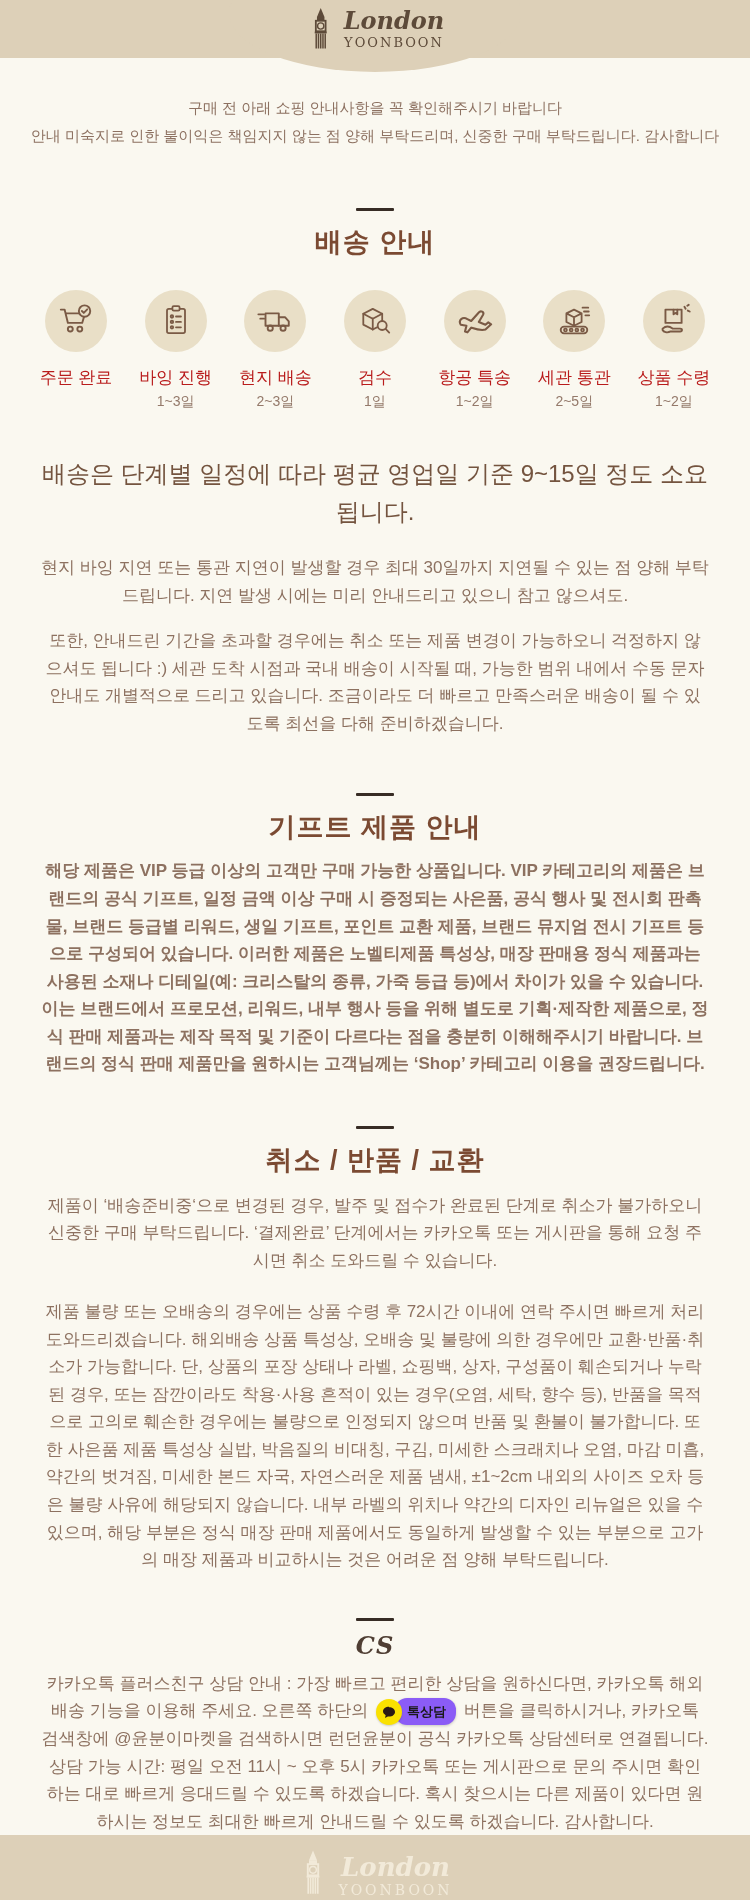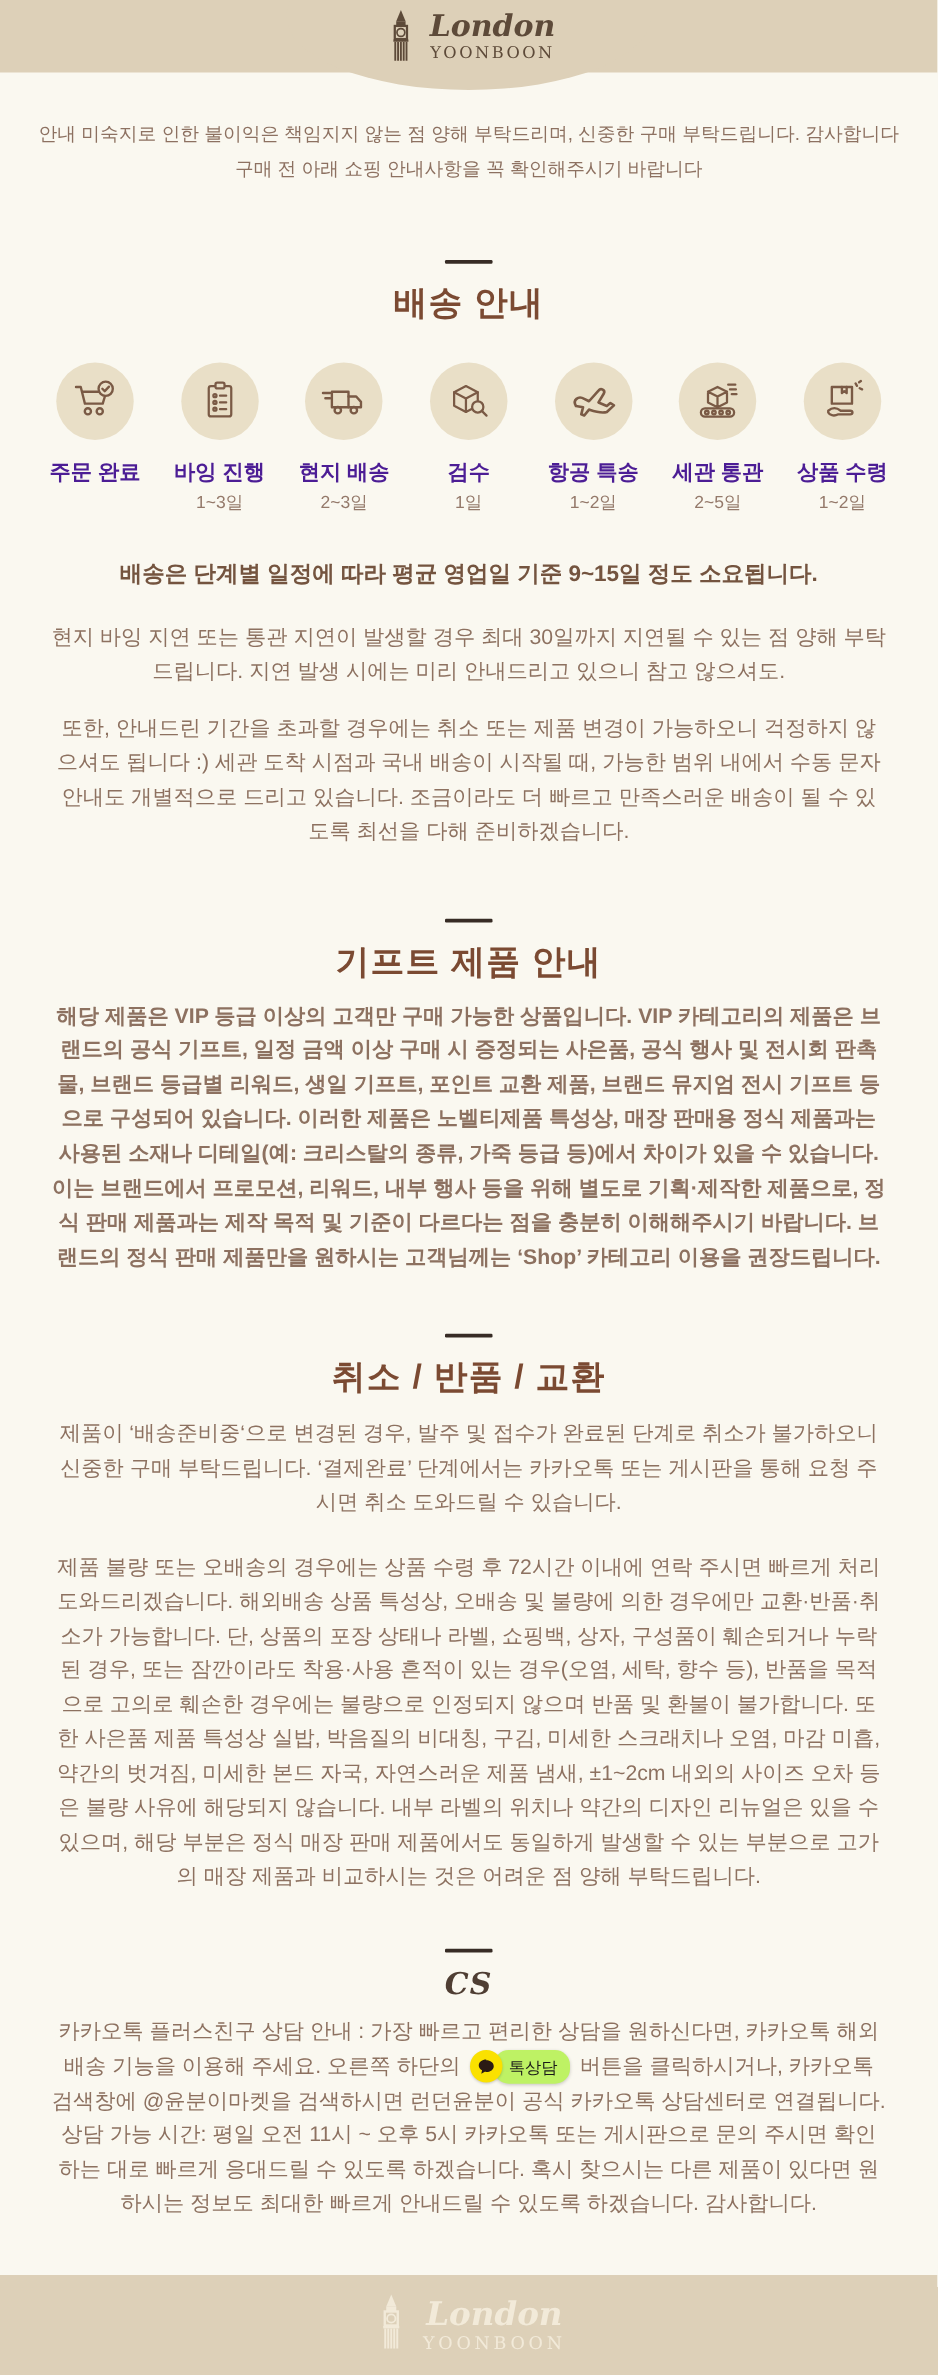--- a/index.html
+++ b/index.html
@@ -44,33 +44,33 @@
   h2.sec-title{margin-top:13px;font-size:27px;font-weight:bold;color:var(--heading);letter-spacing:1px;}
   .para{max-width:668px;margin:0 auto;font-size:17px;line-height:1.62;text-align:center;}
   
   .steps{margin-top:30px;display:flex;justify-content:space-between;padding:0 28px;}
   .step{display:flex;flex-direction:column;align-items:center;width:96px;}
   .step-circle{
     width:62px;height:62px;border-radius:50%;background:var(--circle);
     display:flex;align-items:center;justify-content:center;color:var(--icon);
   }
   .step-circle svg{display:block;}
-  .step-label{margin-top:14px;font-size:17px;font-weight:bold;color:#4c1d95;white-space:nowrap;}
+  .step-label{margin-top:14px;font-size:17px;font-weight:normal;color:#b91c1c;white-space:nowrap;}
   .step-days{margin-top:4px;font-size:14px;color:#93repeat;color:#94796a;min-height:17px;white-space:nowrap;}
-  .highlight{margin-top:34px;font-size:18px;font-weight:bold;color:#74543f;}
+  .highlight{margin-top:44px;font-size:24px;font-weight:normal;color:#74543f;}
   
   .kakao-badge{display:inline-flex;align-items:center;vertical-align:middle;margin:0 3px;}
   .kakao-circle{
     width:26px;height:26px;border-radius:50%;background:#fae100;
     display:inline-flex;align-items:center;justify-content:center;z-index:2;
     box-shadow:0 1px 2px rgba(0,0,0,.18);
   }
   .kakao-pill{
-    background:#bef264;border-radius:12px;padding:3px 10px 3px 12px;margin-left:-7px;
-    font-size:13px;font-weight:normal;color:#191919;box-shadow:0 1px 3px rgba(0,0,0,.2);
+    background:#8b5cf6;border-radius:12px;padding:3px 10px 3px 12px;margin-left:-7px;
+    font-size:13px;font-weight:bold;color:#191919;box-shadow:0 1px 3px rgba(0,0,0,.2);
     white-space:nowrap;
   }
   .cs-title{
     margin-top:10px;font-family:"DejaVu Serif","Liberation Serif",serif;
     font-style:italic;font-size:24px;color:#4f3e33;font-weight:bold;letter-spacing:1px;
   }
   
   .footer{
     margin-top:auto;height:80px;background:var(--band);
     display:flex;align-items:center;justify-content:center;
@@ -101,22 +101,22 @@
       </svg>
     </span>
     <span class="logo-text">
       <span class="logo-script">London</span>
       <span class="logo-caps">YOONBOON</span>
     </span>
   </div>
 </div>
 
 <div class="notice">
+  <div>구매 전 아래 쇼핑 안내사항을 꼭 확인해주시기 바랍니다</div>
   <div>안내 미숙지로 인한 불이익은 책임지지 않는 점 양해 부탁드리며, 신중한 구매 부탁드립니다. 감사합니다</div>
-  <div>구매 전 아래 쇼핑 안내사항을 꼭 확인해주시기 바랍니다</div>
 </div>
 
 <div class="section mt-58">
   <div class="divider"></div>
   <h2 class="sec-title">배송 안내</h2>
 
   <div class="steps">
     <div class="step">
       <div class="step-circle">
         <svg width="38" height="38" viewBox="0 0 40 40" fill="none" stroke="currentColor" stroke-width="2" stroke-linecap="round" stroke-linejoin="round">

